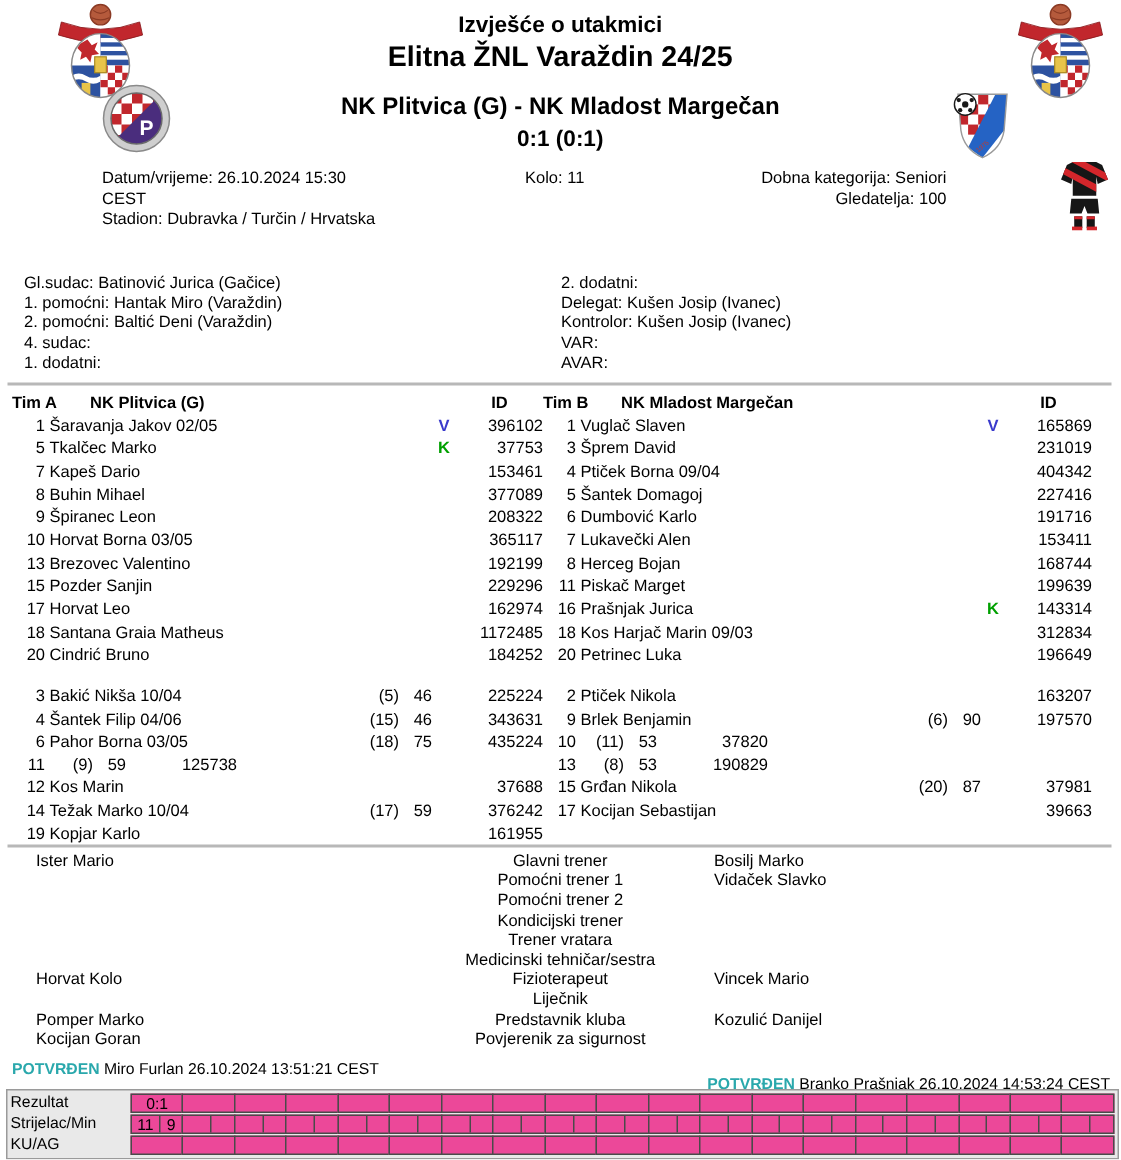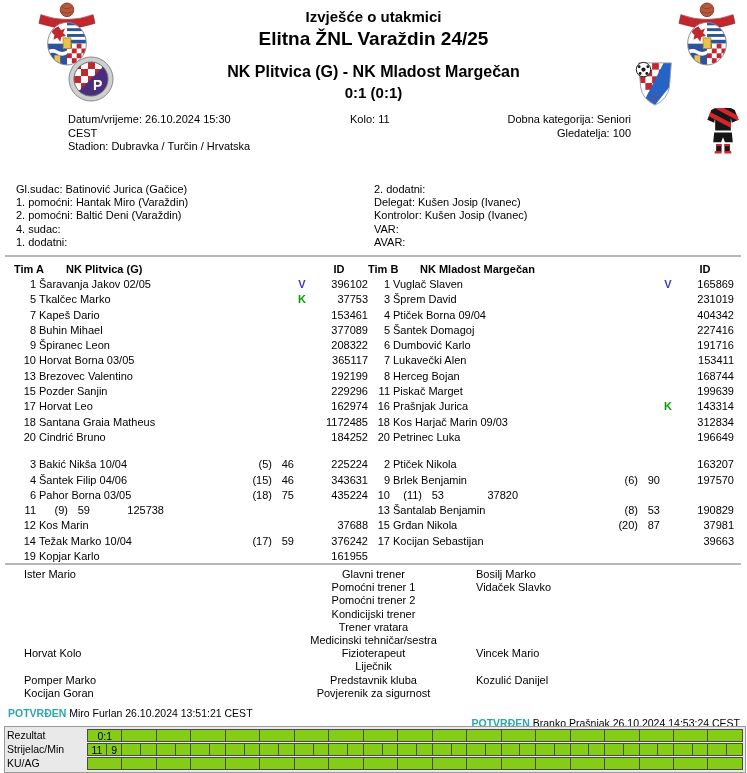--- a/index.html
+++ b/index.html
@@ -24,21 +24,21 @@
   .info-left{position:absolute;left:68px;top:0;}
   .info-round{position:absolute;left:350px;top:0;}
   .info-right{position:absolute;right:116px;top:0;text-align:right;}
   
   .officials{position:absolute;top:183px;left:0;right:0;font-size:11px;line-height:13.2px;}
   .off-left{position:absolute;left:16px;top:0;}
   .off-right{position:absolute;left:374px;top:0;}
   .divider{position:absolute;left:5px;right:6px;border-top:2px solid #b8b8b8;}
   .d1{top:255px;} .d2{top:563px;}
   
-  .teams{position:absolute;top:261px;left:8px;right:7px;display:flex;justify-content:center;}
+  .teams{position:absolute;top:261px;left:8px;right:7px;display:flex;justify-content:flex-start;}
   .half-a{width:354px;} .half-b{width:366px;}
   .team-header{display:flex;font-weight:bold;font-size:11px;height:16px;line-height:16px;}
   .th-label{width:52px;} .th-name{flex:1;} .th-id{width:58px;text-align:center;}
   .prow{display:flex;height:15.3px;line-height:15.3px;font-size:11px;}
   .pnum{width:22px;text-align:right;} .pname{flex:1;padding-left:3px;white-space:nowrap;overflow:hidden;}
   .poff{width:32px;text-align:right;} .pmin{width:22px;text-align:right;}
   .pbadge{width:16px;text-align:center;font-weight:bold;}
   .pid{width:58px;text-align:right;}
   .subs-gap{height:12px;}
   
@@ -49,21 +49,21 @@
   
   .confirm{position:absolute;top:707px;left:0;right:0;font-size:10.5px;line-height:13px;}
   .confirm-left{position:absolute;left:8px;} .confirm-right{position:absolute;right:7px;text-align:right;margin-top:10px;}
   .confirmed{font-weight:bold;}
   
   .result-table{position:absolute;top:726px;left:4px;width:736px;border:1px solid #9a9a9a;
                 background:#e9e9e9;padding:1px 2px;}
   .rt-row{display:flex;height:13px;margin:1px 0;}
   .rt-label{width:80px;font-size:10.5px;line-height:13px;white-space:nowrap;}
   .rt-cells{flex:1;display:flex;}
-  .rt-cell{flex:1;background:#84cc16;border:1px solid #4a4a4a;margin-left:-1px;display:flex;
+  .rt-cell{flex:1;background:#ec4899;border:1px solid #4a4a4a;margin-left:-1px;display:flex;
            align-items:center;justify-content:center;font-size:10.5px;}
   .rt-cell:first-child{margin-left:0;}
   .rt-sub{display:flex;align-items:center;justify-content:center;height:100%;}
   .rt-sub1{width:55%;border-right:1px solid #4a4a4a;} .rt-sub2{width:45%;}
 </style>
 </head>
 <body>
 
 <div class="page">
 
@@ -498,21 +498,20 @@
           </div>
           <div class="prow">
             <span class="pnum">10</span>
             <span class="poff">(11)</span>
             <span class="pmin">53</span>
             <span class="pbadge"></span>
             <span class="pid">37820</span>
           </div>
           <div class="prow">
             <span class="pnum">13</span>
-            <span class="pname">Šantalab Benjamin</span>
             <span class="poff">(8)</span>
             <span class="pmin">53</span>
             <span class="pbadge"></span>
             <span class="pid">190829</span>
           </div>
           <div class="prow">
             <span class="pnum">15</span>
             <span class="pname">Grđan Nikola</span>
             <span class="poff">(20)</span>
             <span class="pmin">87</span>

